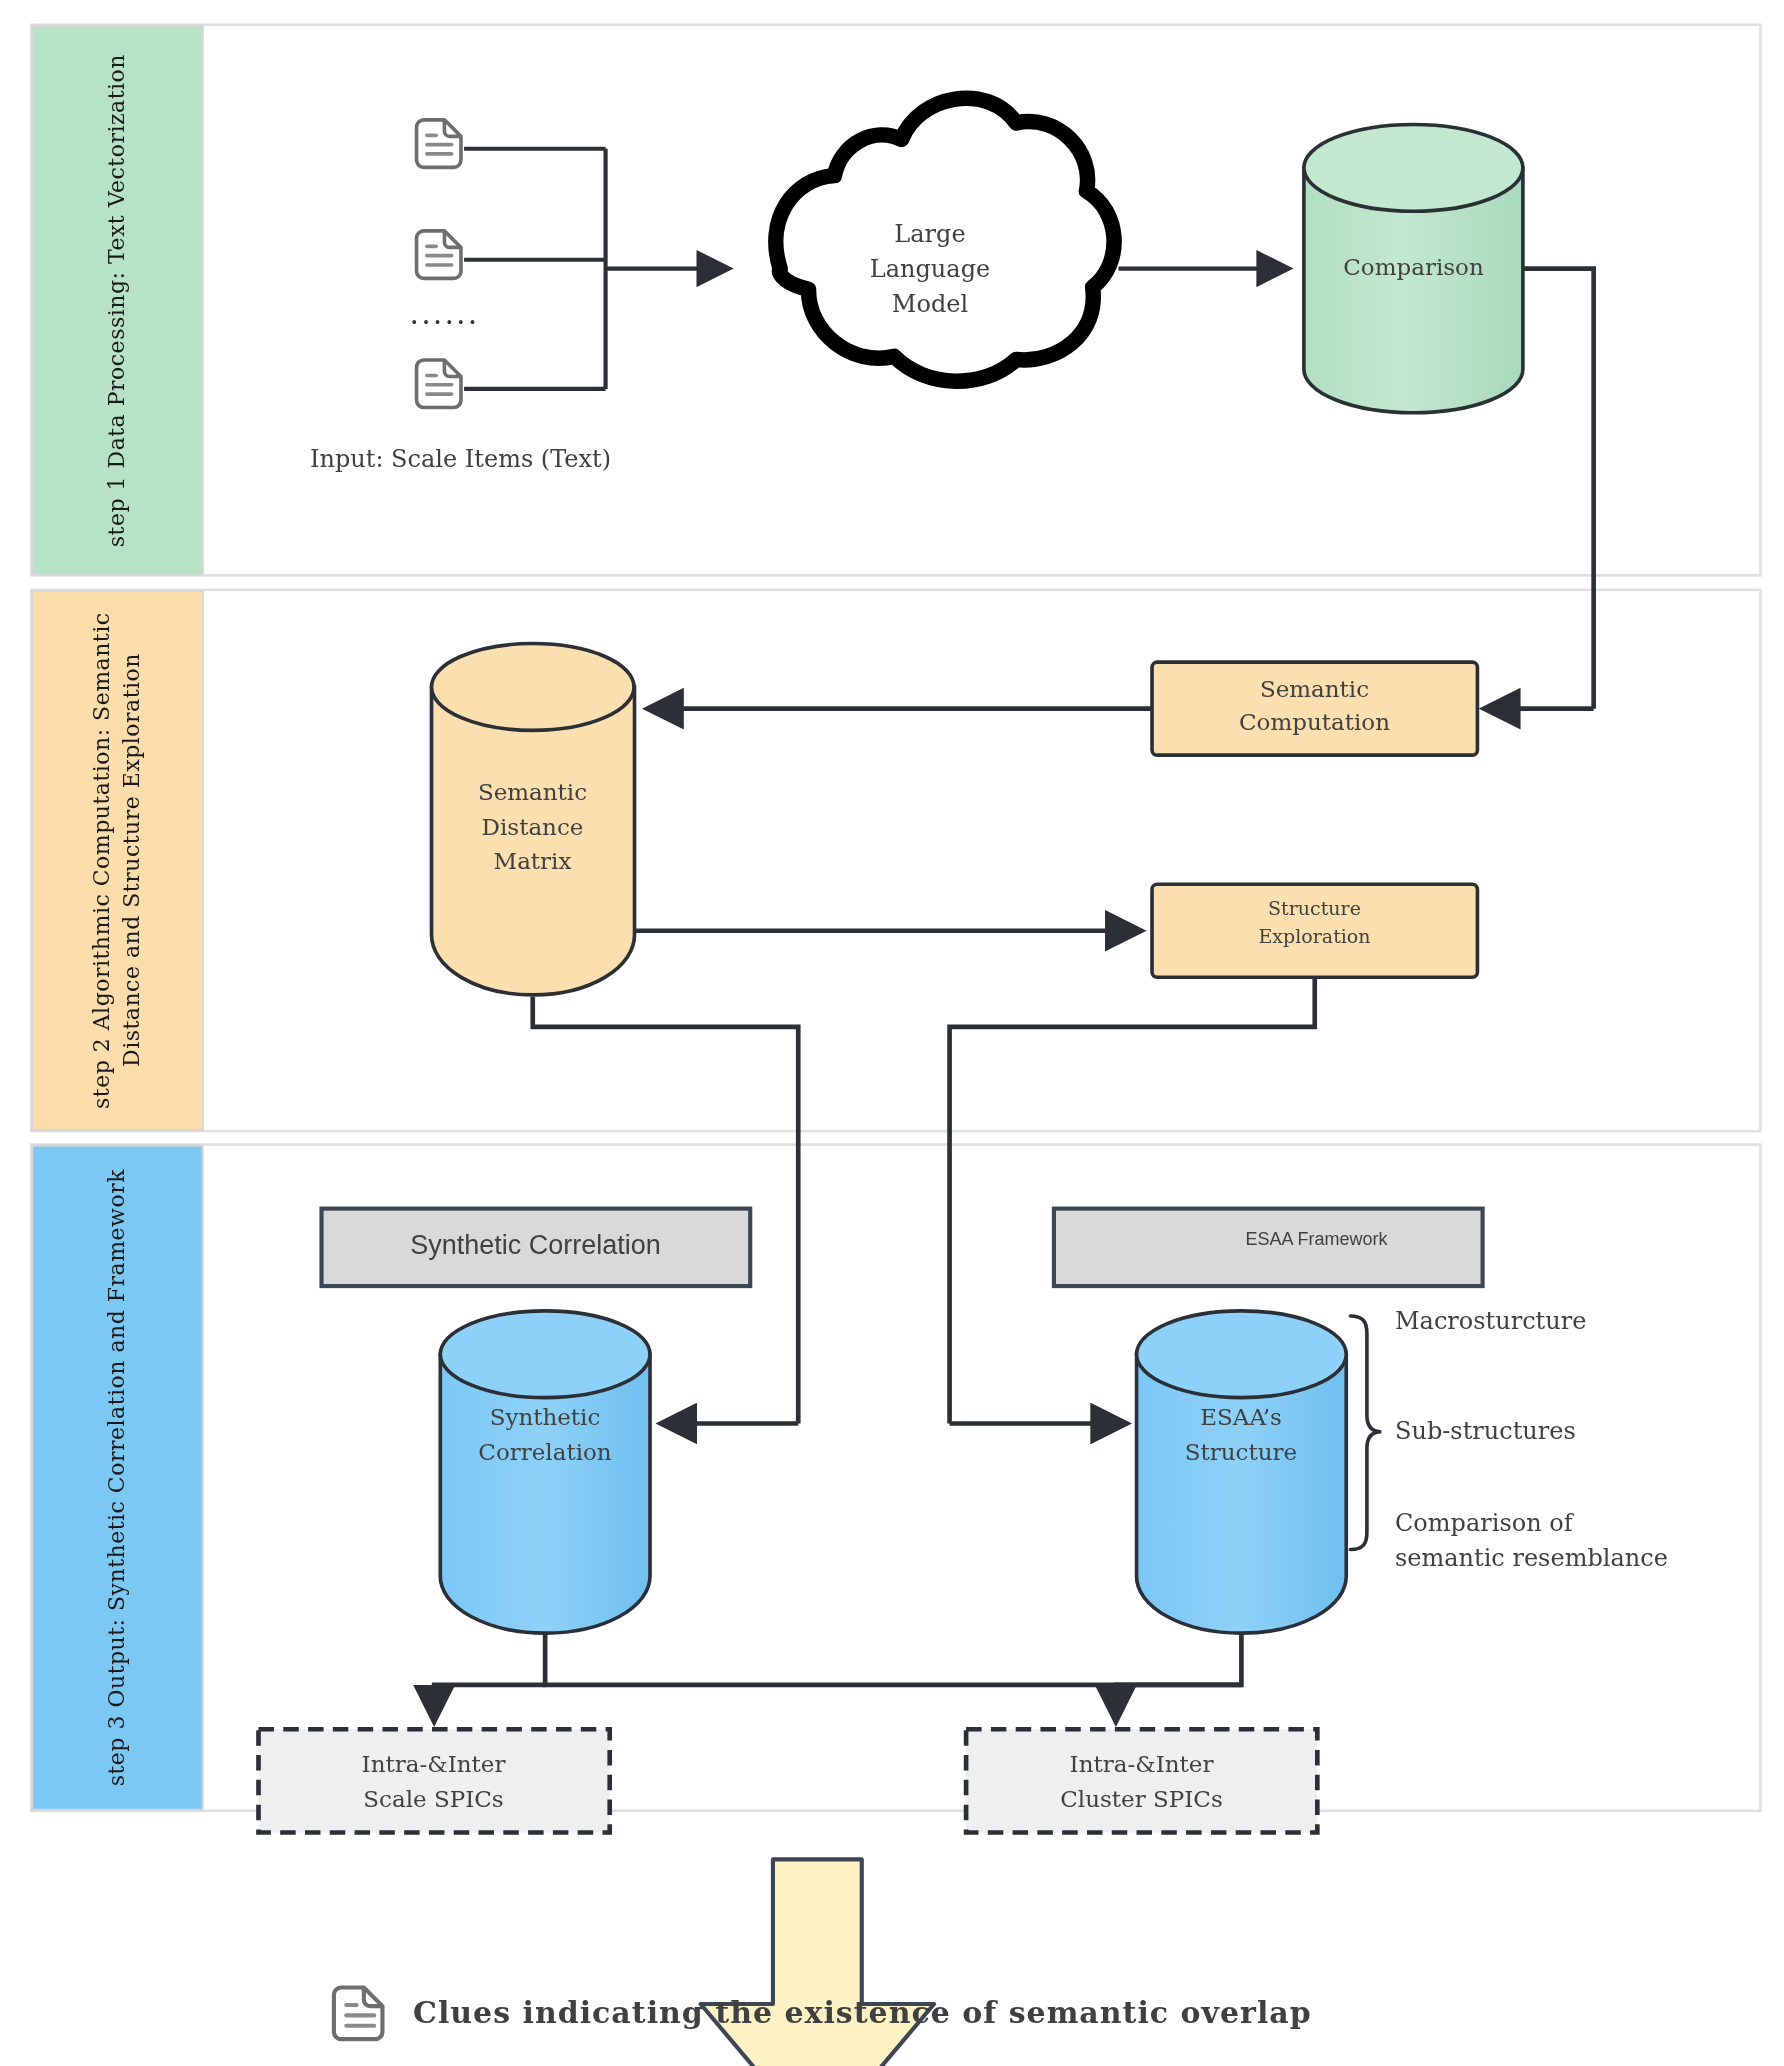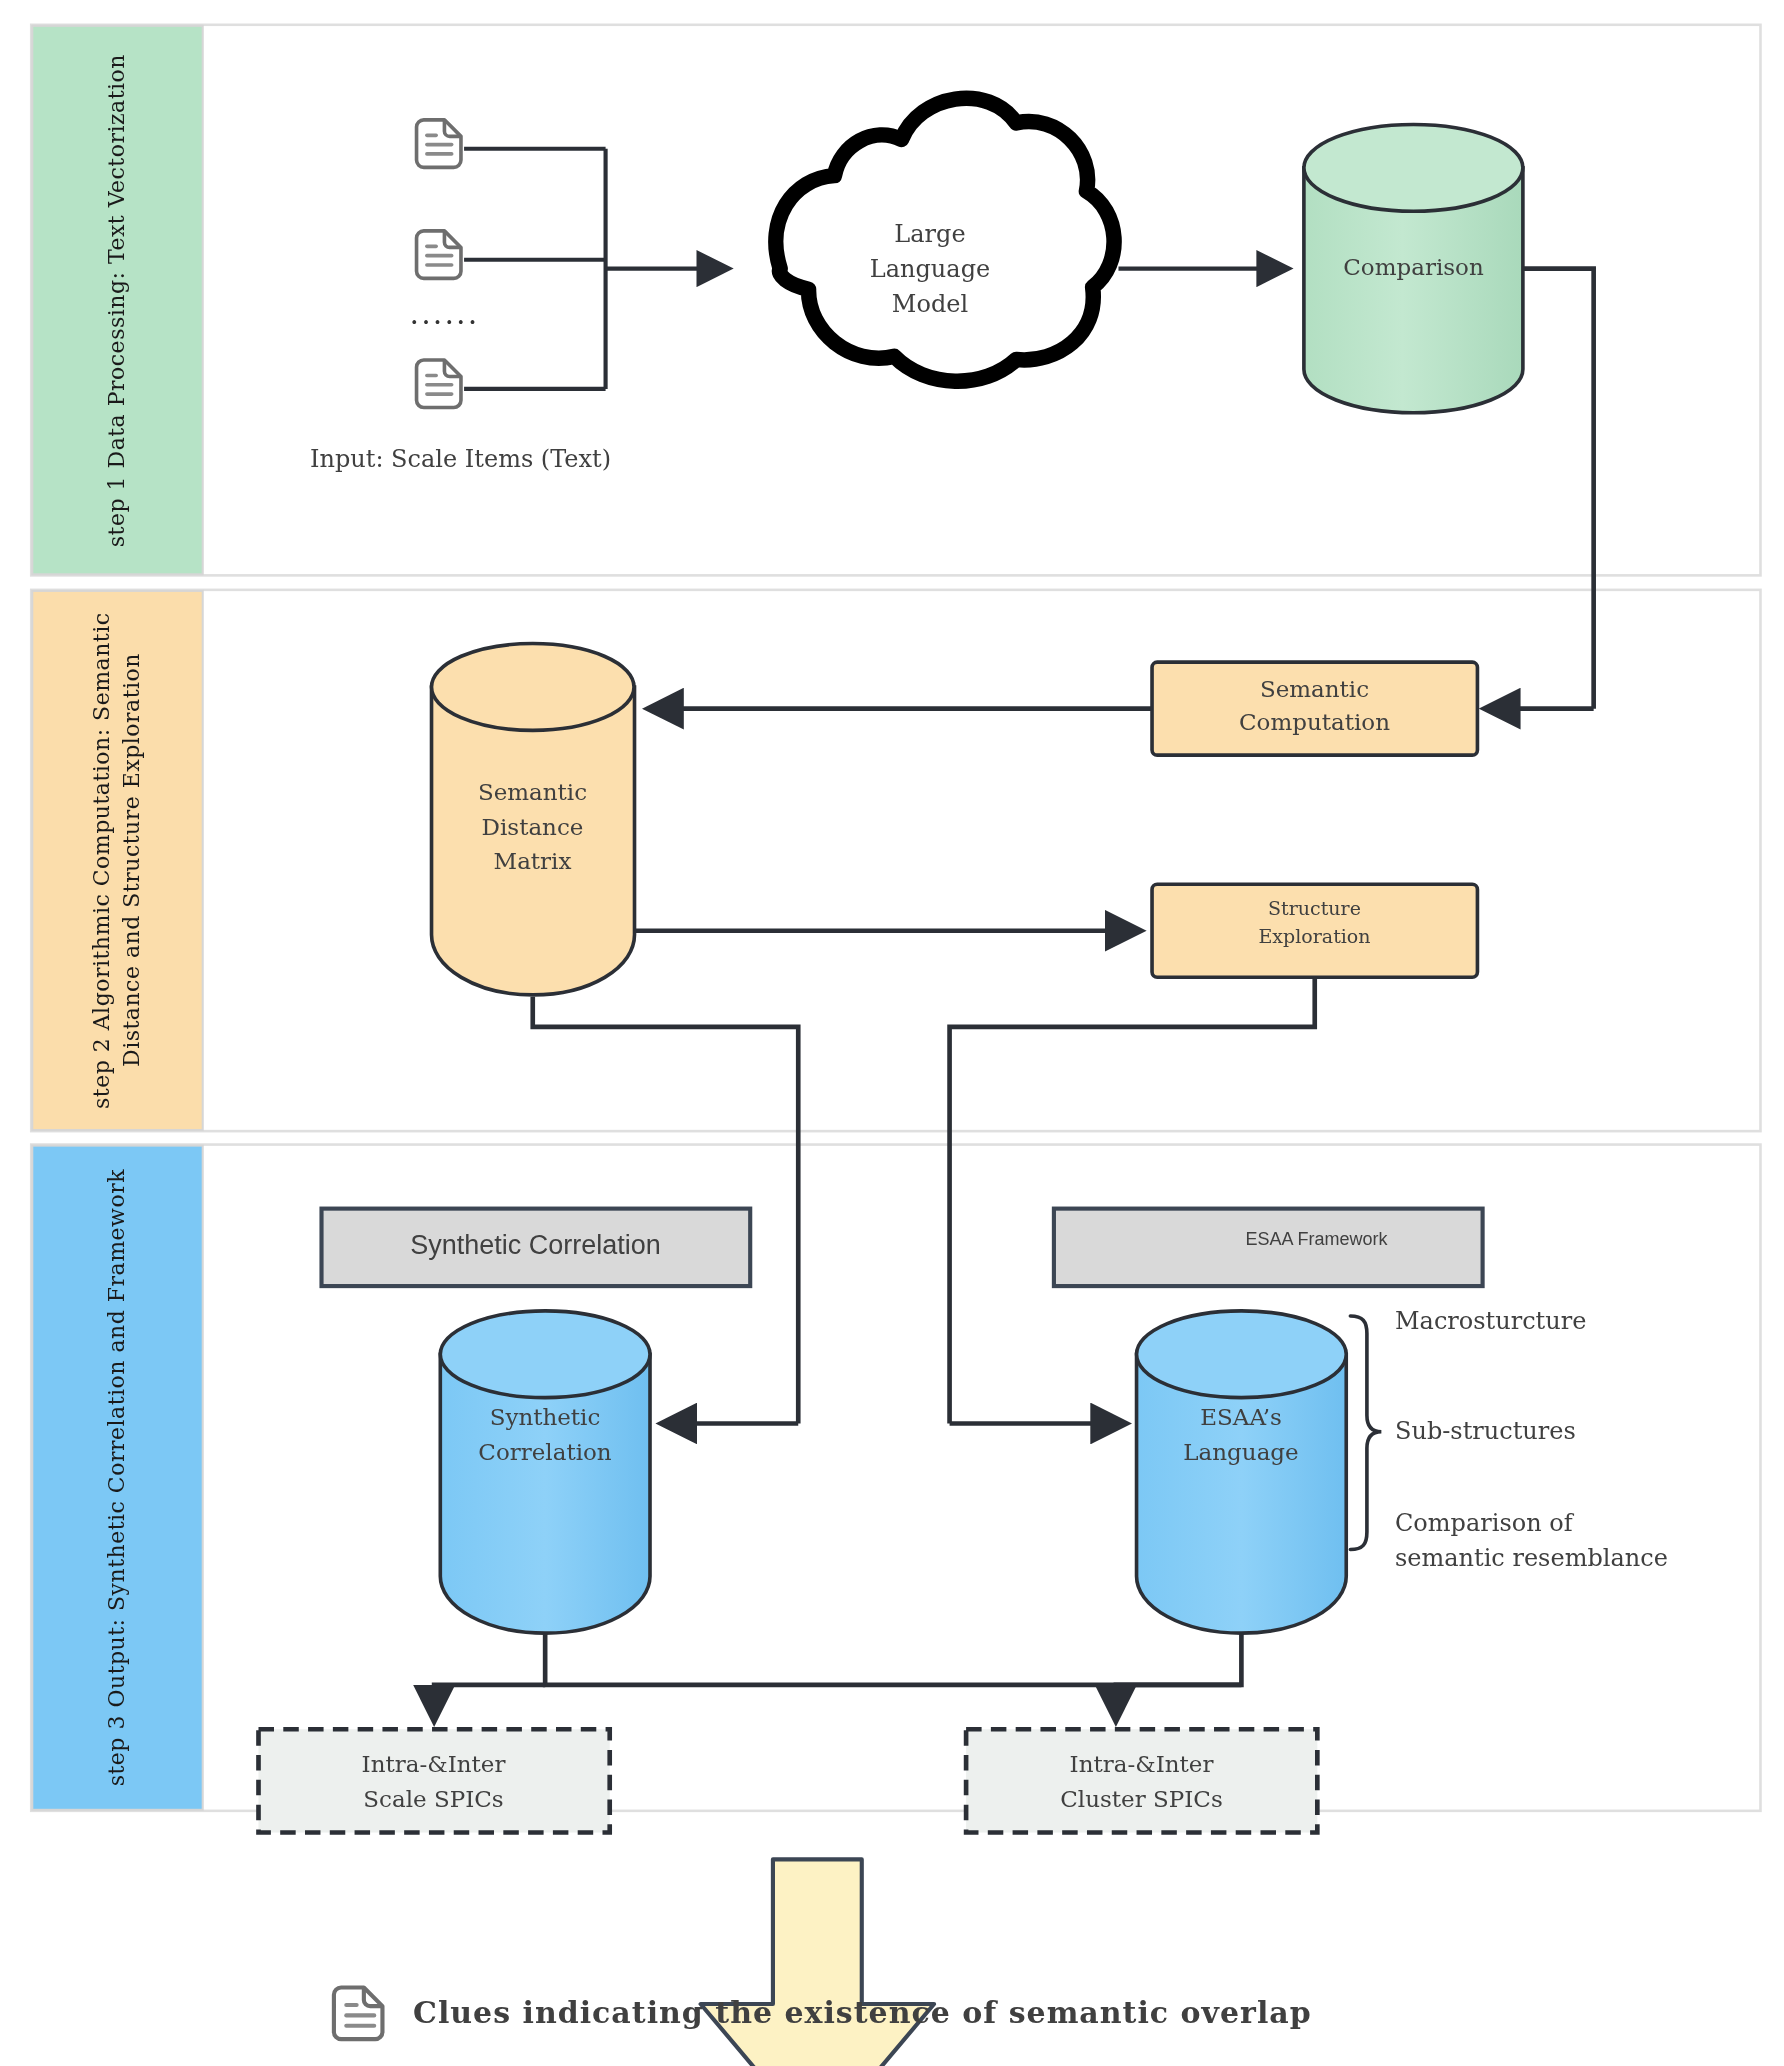--- a/index.html
+++ b/index.html
@@ -228,21 +228,21 @@
 Exploration</div>
 
   <div class="txt" style="left:321px;top:1228px;width:429px;font-size:27px;font-family:'Liberation Sans',sans-serif;">Synthetic Correlation</div>
 
   <div class="txt" style="left:1102px;top:1228px;width:429px;font-size:18px;font-family:Liberation Sans, sans-serif;">ESAA Framework</div>
 
   <div class="txt" style="left:440px;top:1400px;width:210px;font-size:23px;line-height:1.5;">Synthetic
 Correlation</div>
 
   <div class="txt" style="left:1136px;top:1400px;width:210px;font-size:23px;line-height:1.5;">ESAA’s
-Language</div>
+Structure</div>
 
   <div class="txt" style="left:1395px;top:1306px;width:393px;font-size:24px;text-align:left;">Macrosturcture</div>
 
   <div class="txt" style="left:1395px;top:1416px;width:393px;font-size:24px;text-align:left;">Sub-structures</div>
 
   <div class="txt" style="left:1395px;top:1506px;width:393px;font-size:24px;text-align:left;line-height:1.45;">Comparison of
 semantic resemblance</div>
 
   <div class="txt" style="left:258px;top:1747px;width:351px;font-size:23px;line-height:1.5;">Intra-&amp;Inter
 Scale SPICs</div>

